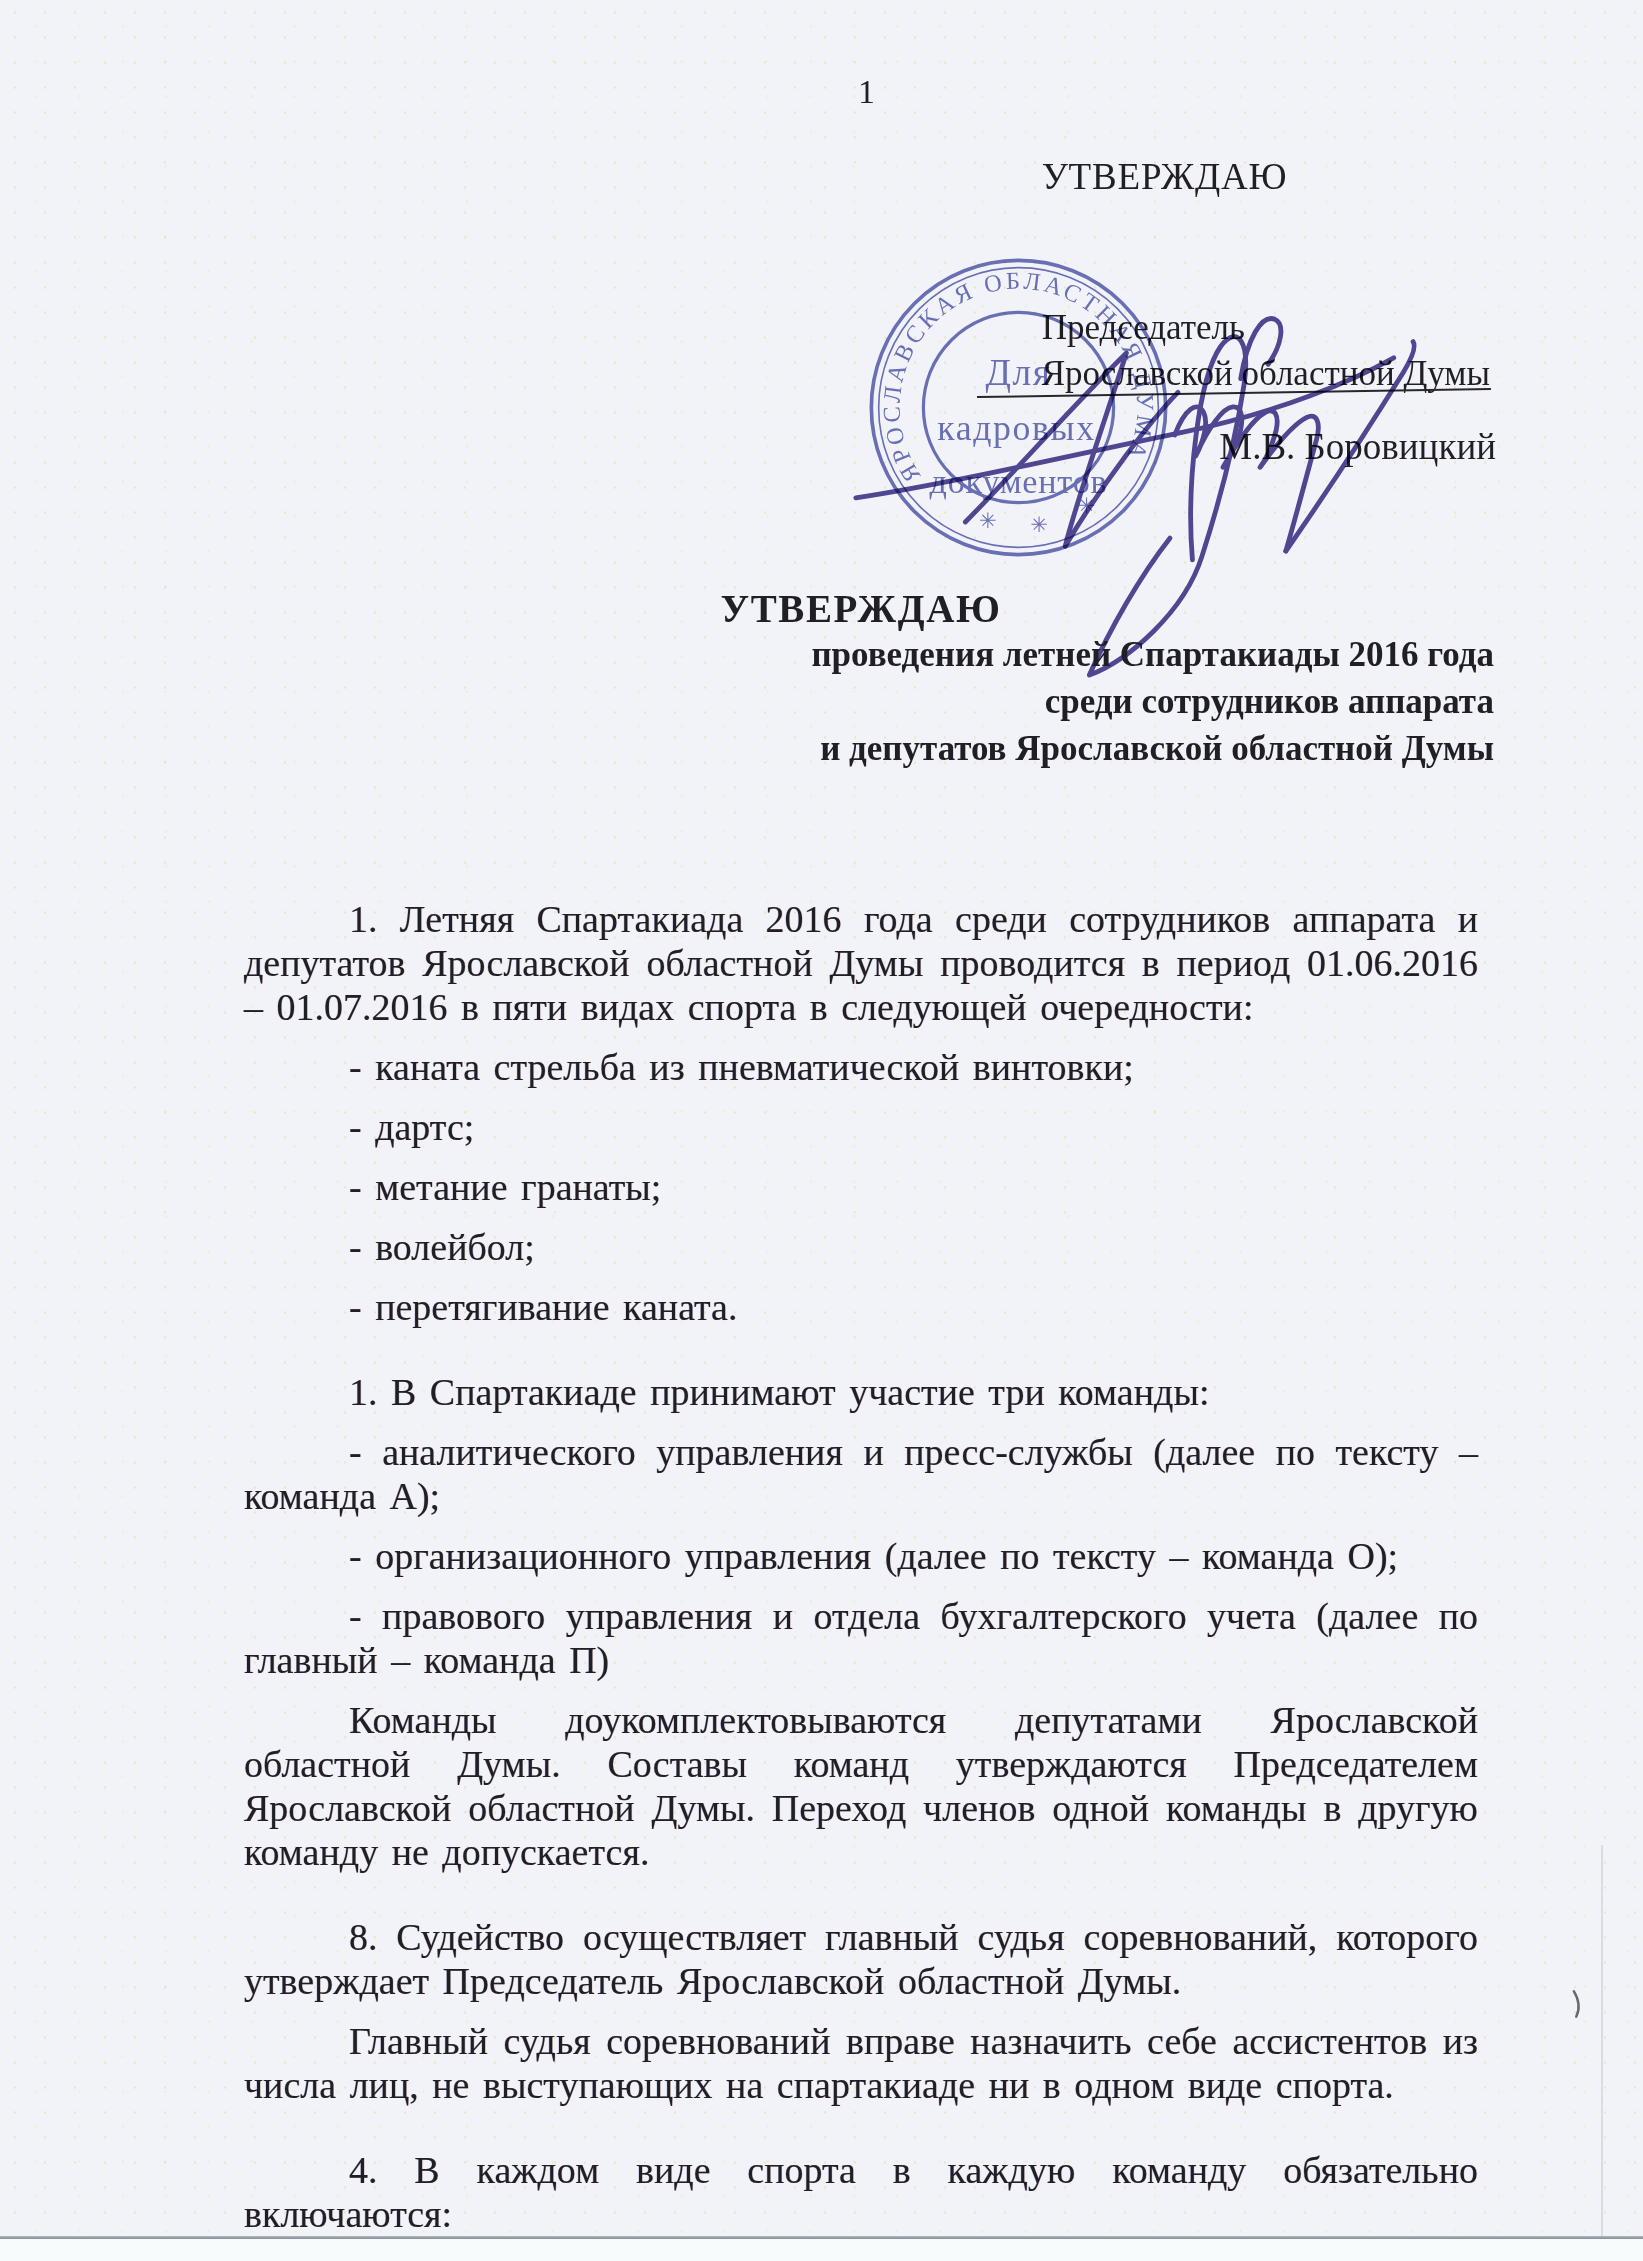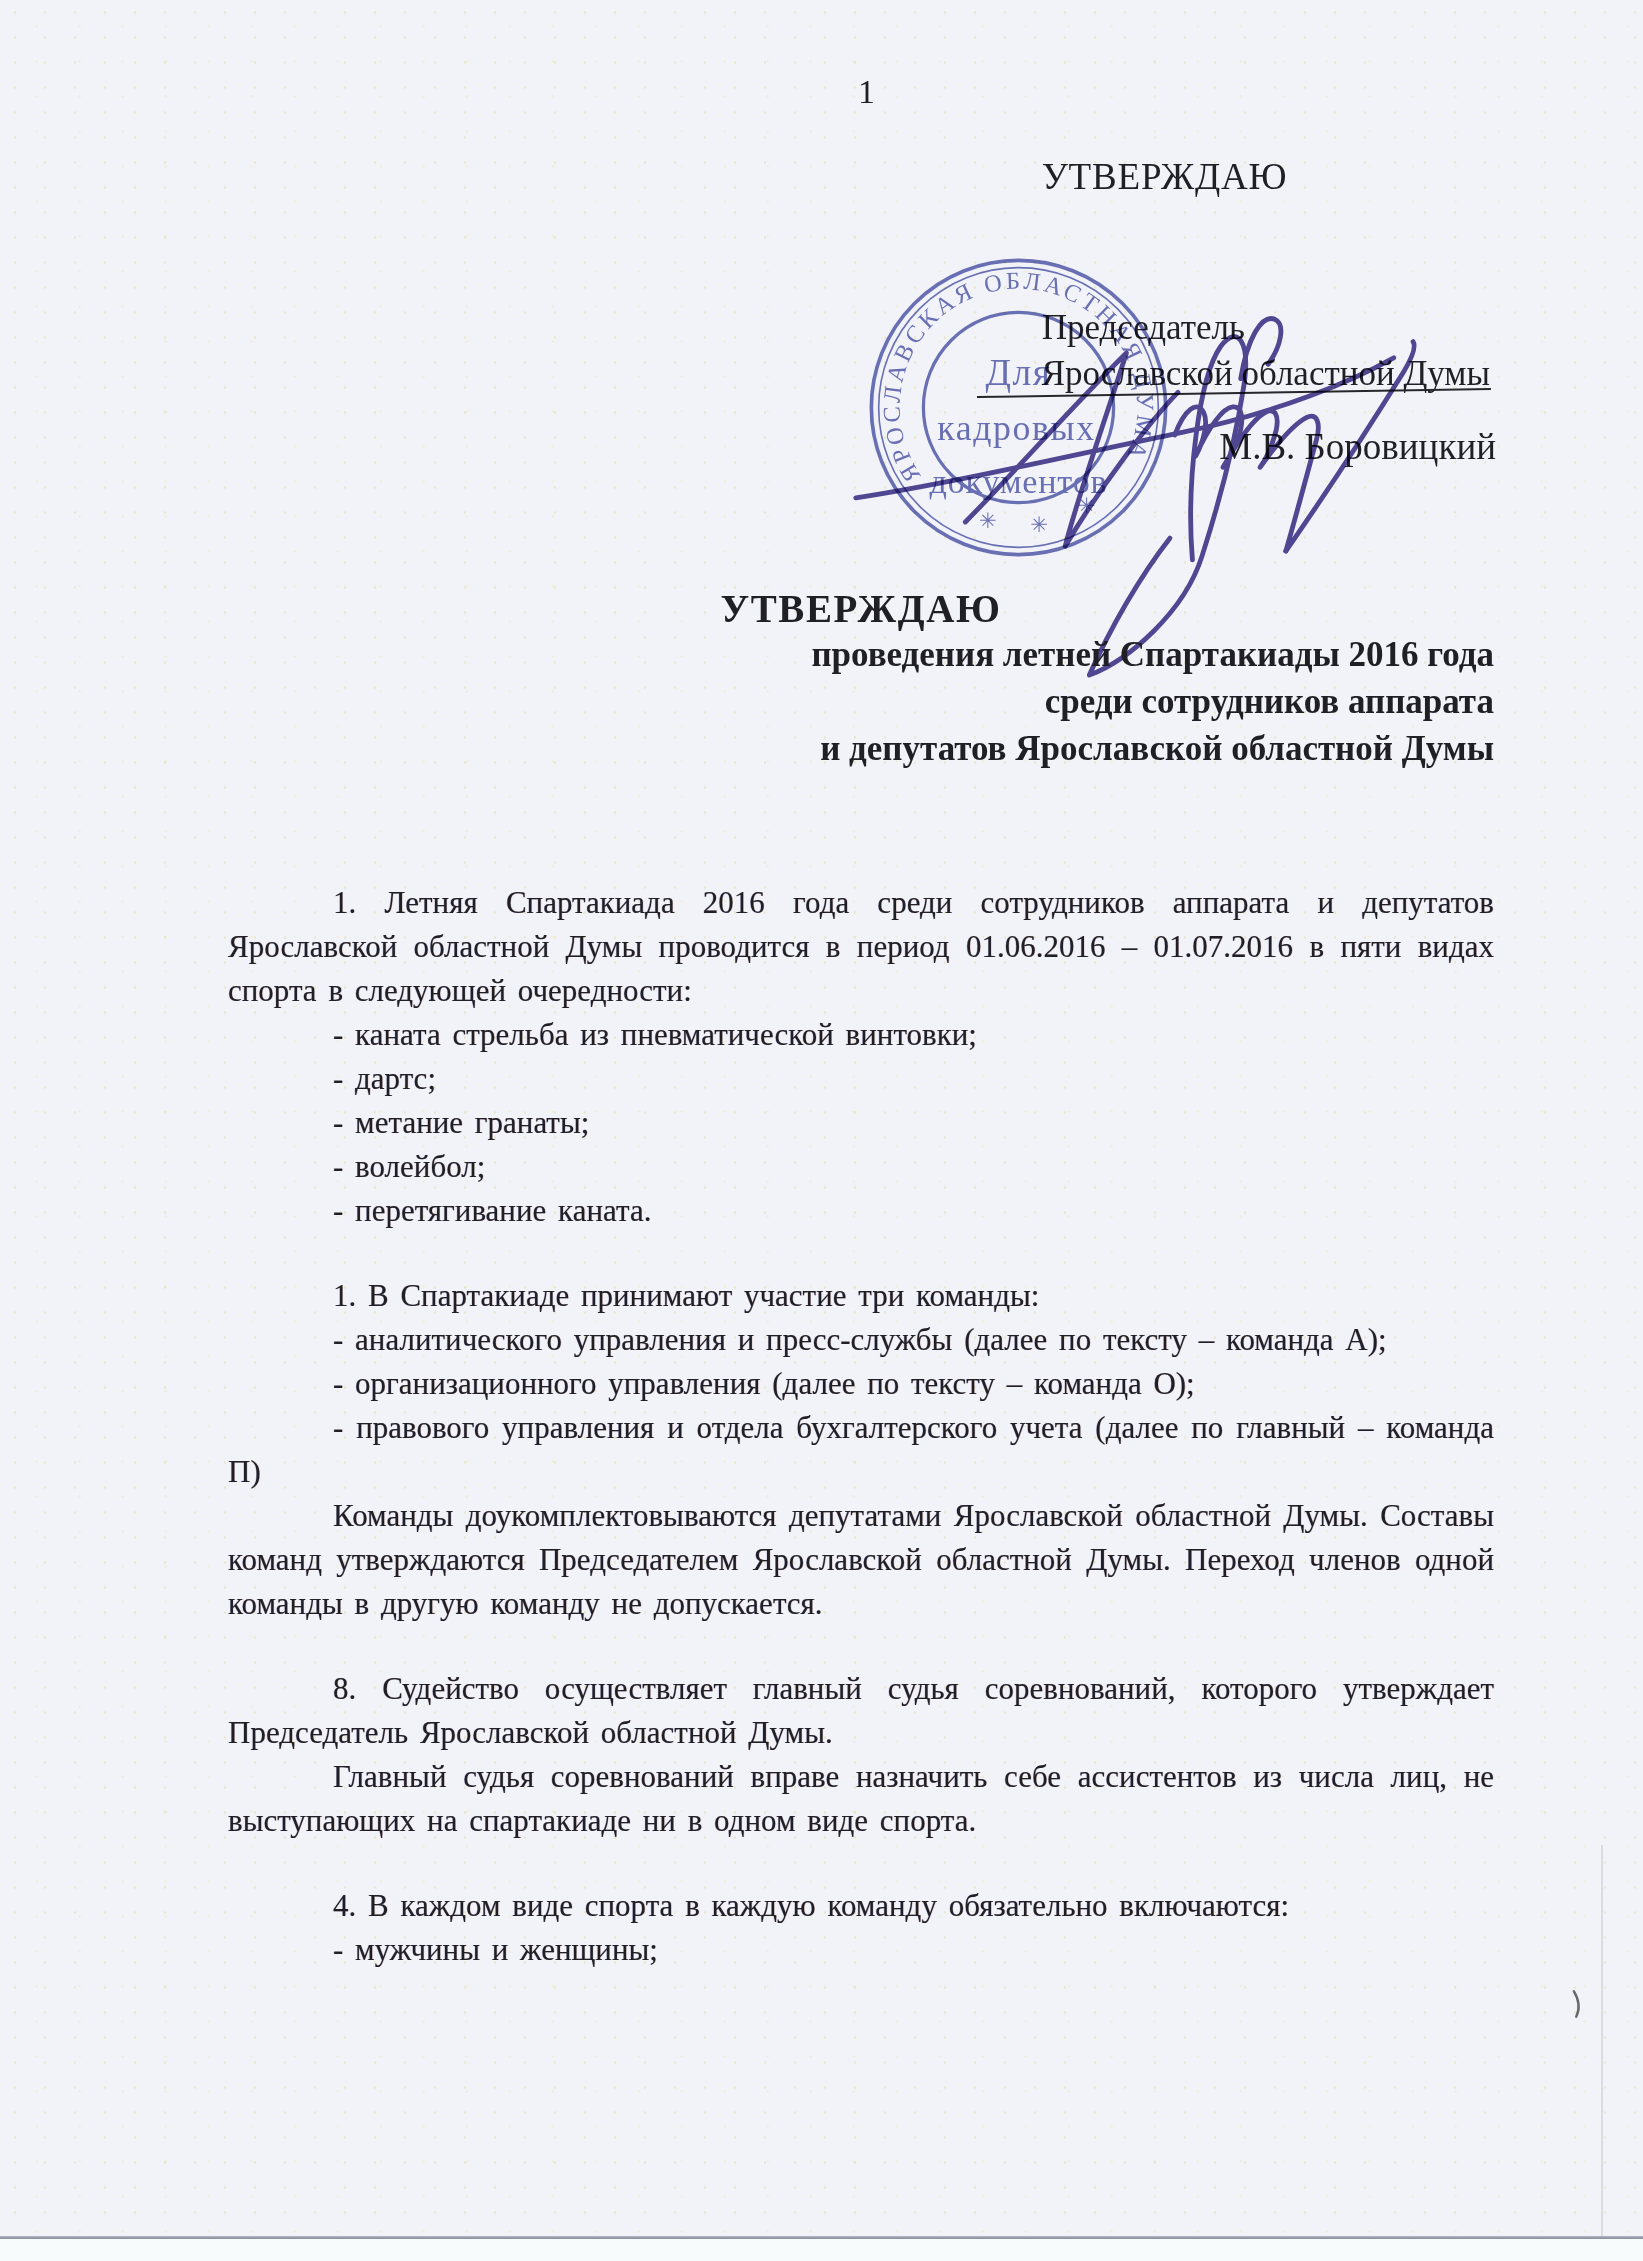--- a/index.html
+++ b/index.html
@@ -60,21 +60,21 @@
   .title-block{
     position:absolute;left:228px;top:586px;width:1266px;
     text-align:center;font-weight:bold;
   }
   .title-main{font-size:39px;letter-spacing:1.6px;line-height:45px;}
   .title-sub{font-size:35px;line-height:47px;text-align:right;}
   .body-block{
     position:absolute;left:228px;top:881px;width:1266px;
   }
   .body-block p{
-    margin:0;font-size:31px;line-height:44px;
+    margin:16px;font-size:38px;line-height:44px;
     text-align:justify;text-indent:105px;word-spacing:4px;
     text-shadow:0.5px 0 0 rgba(130,62,40,0.28), -0.5px 0 0 rgba(45,45,130,0.28);
   }
   .body-block p.sec{margin-top:41px;}
   .stray-mark{
     position:absolute;left:1569px;top:1988px;width:16px;height:32px;
     mix-blend-mode:multiply;opacity:0.75;
   }
 </style>
 </head>

